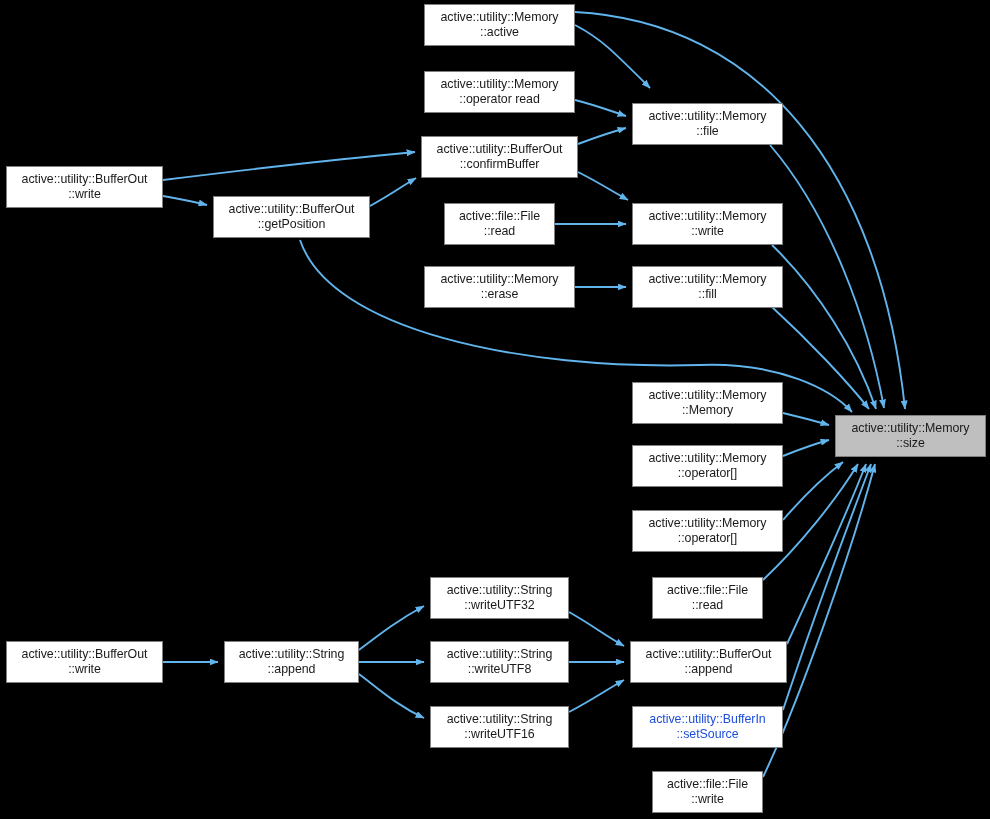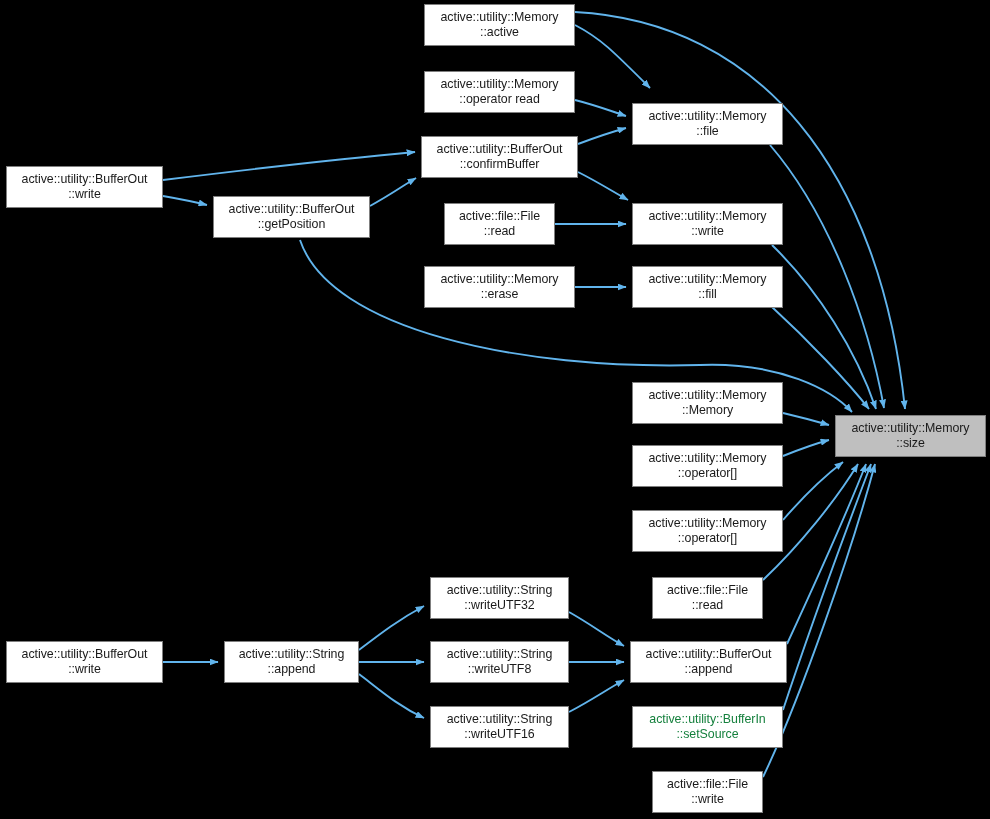--- a/index.html
+++ b/index.html
@@ -173,21 +173,21 @@
         <span class="ln">::writeUTF8</span>
       </div>
       <div class="node" style="left: 630px; top: 641px; width: 157px; height: 42px; background: rgb(255, 255, 255); border-color: rgb(127, 127, 127); color: rgb(26, 26, 26);">
         <span class="ln">active::utility::BufferOut</span>
         <span class="ln">::append</span>
       </div>
       <div class="node" style="left: 430px; top: 706px; width: 139px; height: 42px; background: rgb(255, 255, 255); border-color: rgb(127, 127, 127); color: rgb(26, 26, 26);">
         <span class="ln">active::utility::String</span>
         <span class="ln">::writeUTF16</span>
       </div>
-      <div class="node" style="left: 632px; top: 706px; width: 151px; height: 42px; background: rgb(255, 255, 255); border-color: rgb(127, 127, 127); color: #15803d;">
+      <div class="node" style="left: 632px; top: 706px; width: 151px; height: 42px; background: rgb(255, 255, 255); border-color: rgb(127, 127, 127); color: #1d4ed8;">
         <span class="ln">active::utility::BufferIn</span>
         <span class="ln">::setSource</span>
       </div>
       <div class="node" style="left: 652px; top: 771px; width: 111px; height: 42px; background: rgb(255, 255, 255); border-color: rgb(127, 127, 127); color: rgb(26, 26, 26);">
         <span class="ln">active::file::File</span>
         <span class="ln">::write</span>
       </div>
     </div>
 </div>
 

